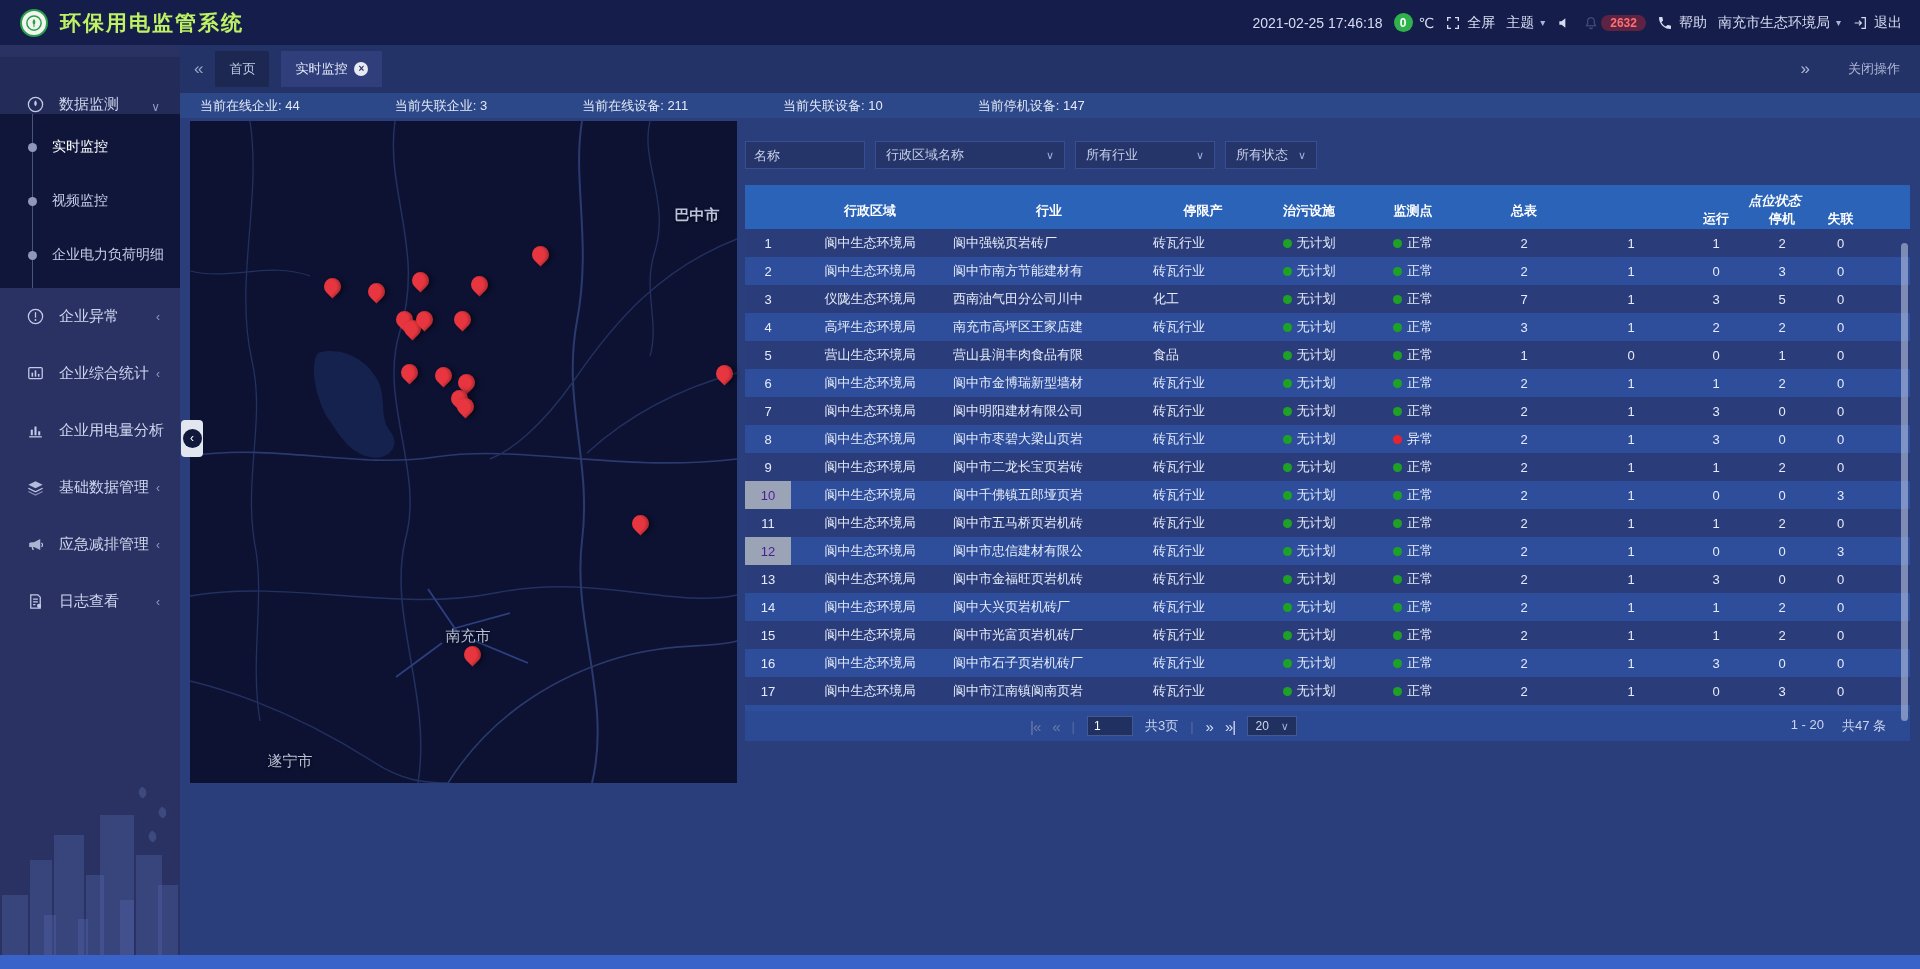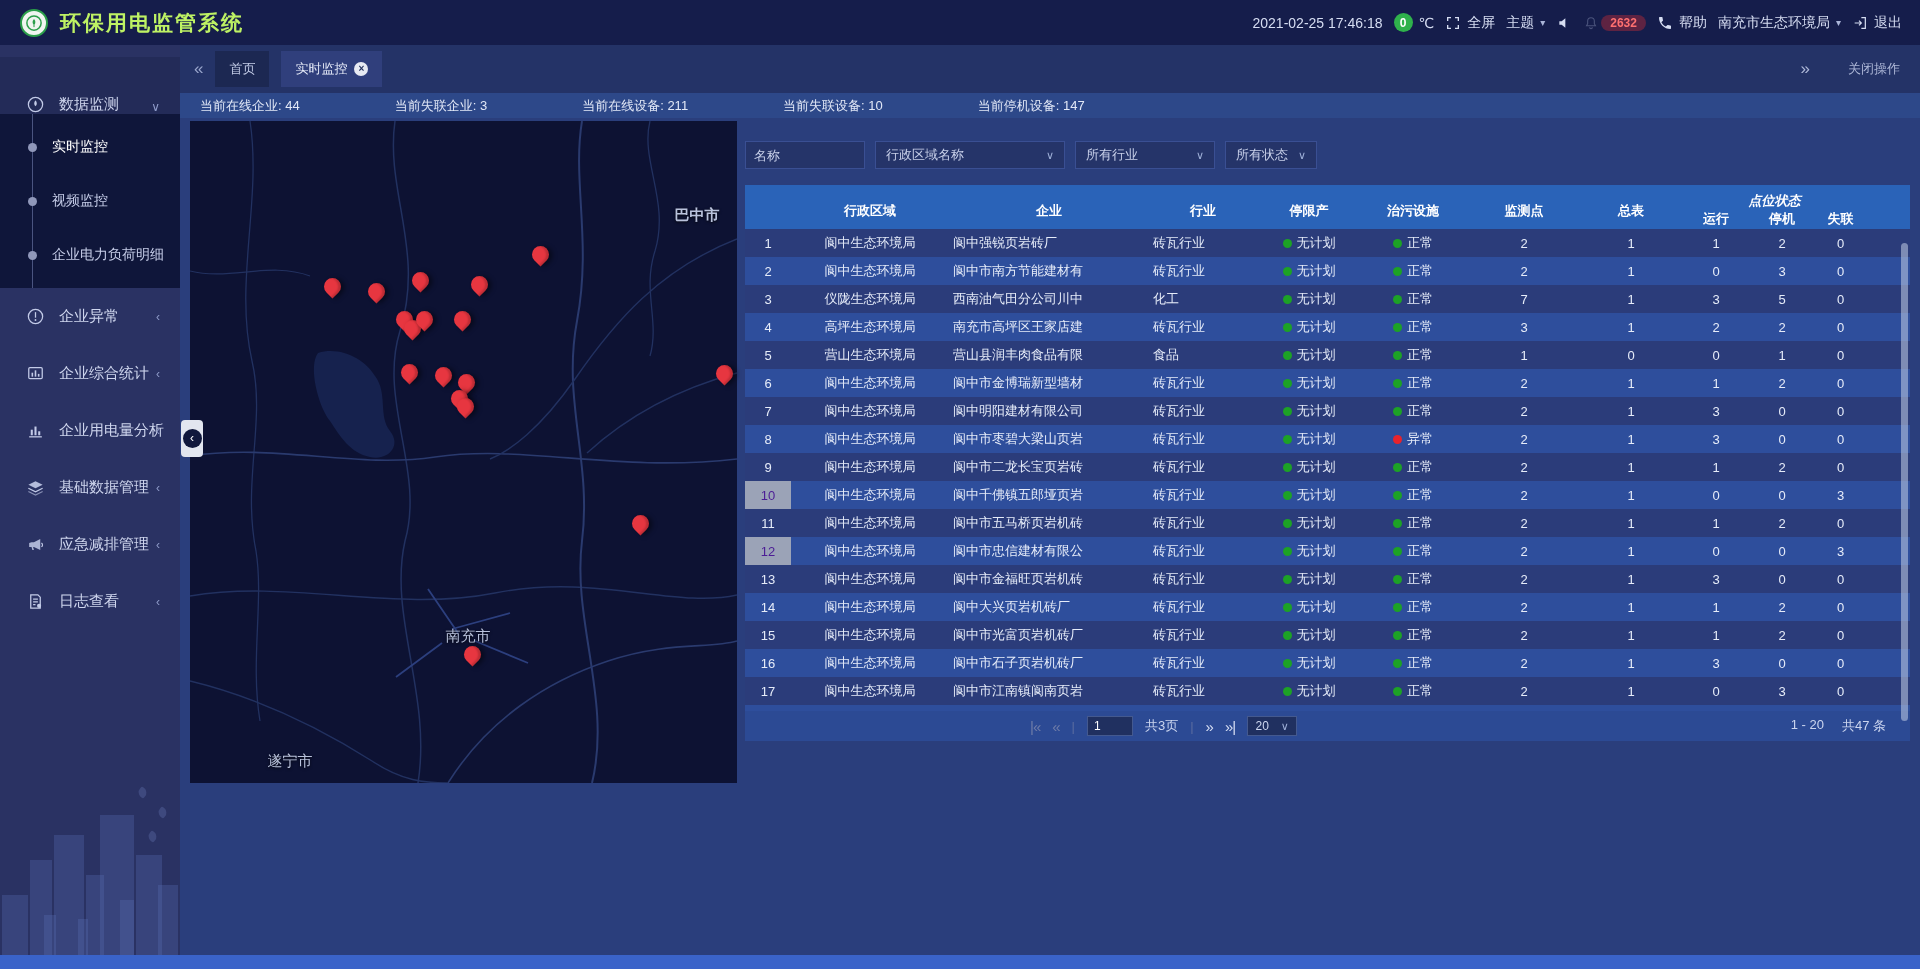--- a/index.html
+++ b/index.html
@@ -404,21 +404,20 @@
           <div class="f-select" style="width:92px">
             <span>所有状态</span>
               <span class="sel-caret">∨</span>
           </div>
         </div>
 
         <div class="table-block">
           <div class="t-head">
             <div class="h-cell"></div>
             <div class="h-cell">行政区域</div>
-            <div class="h-cell">企业</div>
             <div class="h-cell">行业</div>
             <div class="h-cell">停限产</div>
             <div class="h-cell">治污设施</div>
             <div class="h-cell">监测点</div>
             <div class="h-cell">总表</div>
             <div class="h-group">
               <div class="h-group-title">点位状态</div>
               <div class="h-subrow">
                 <div class="h-sub">运行</div>
                 <div class="h-sub">停机</div>

